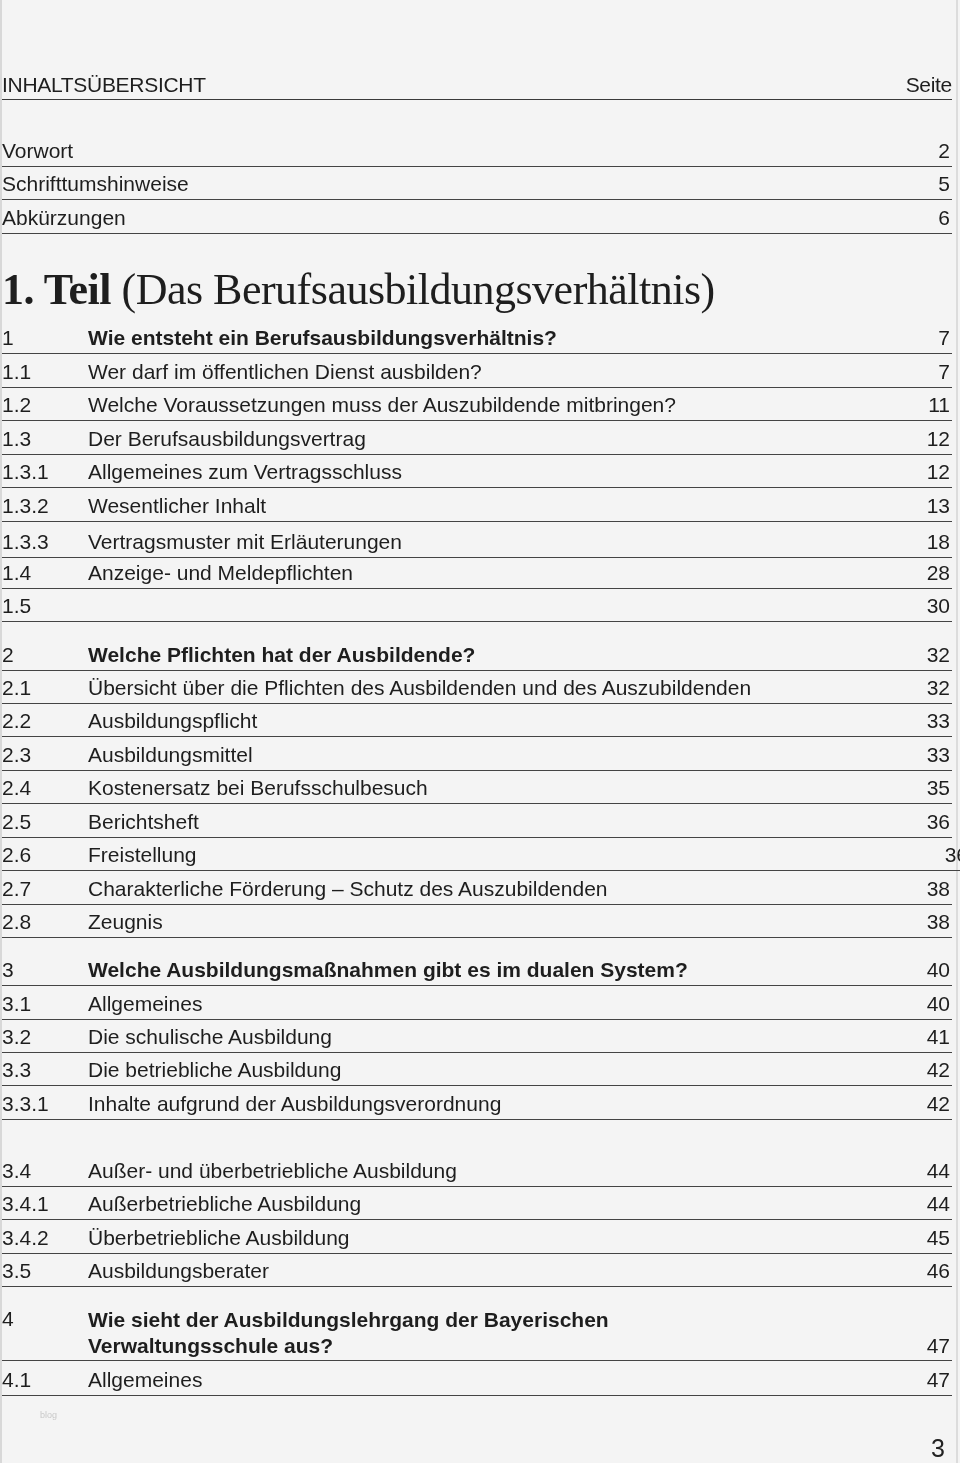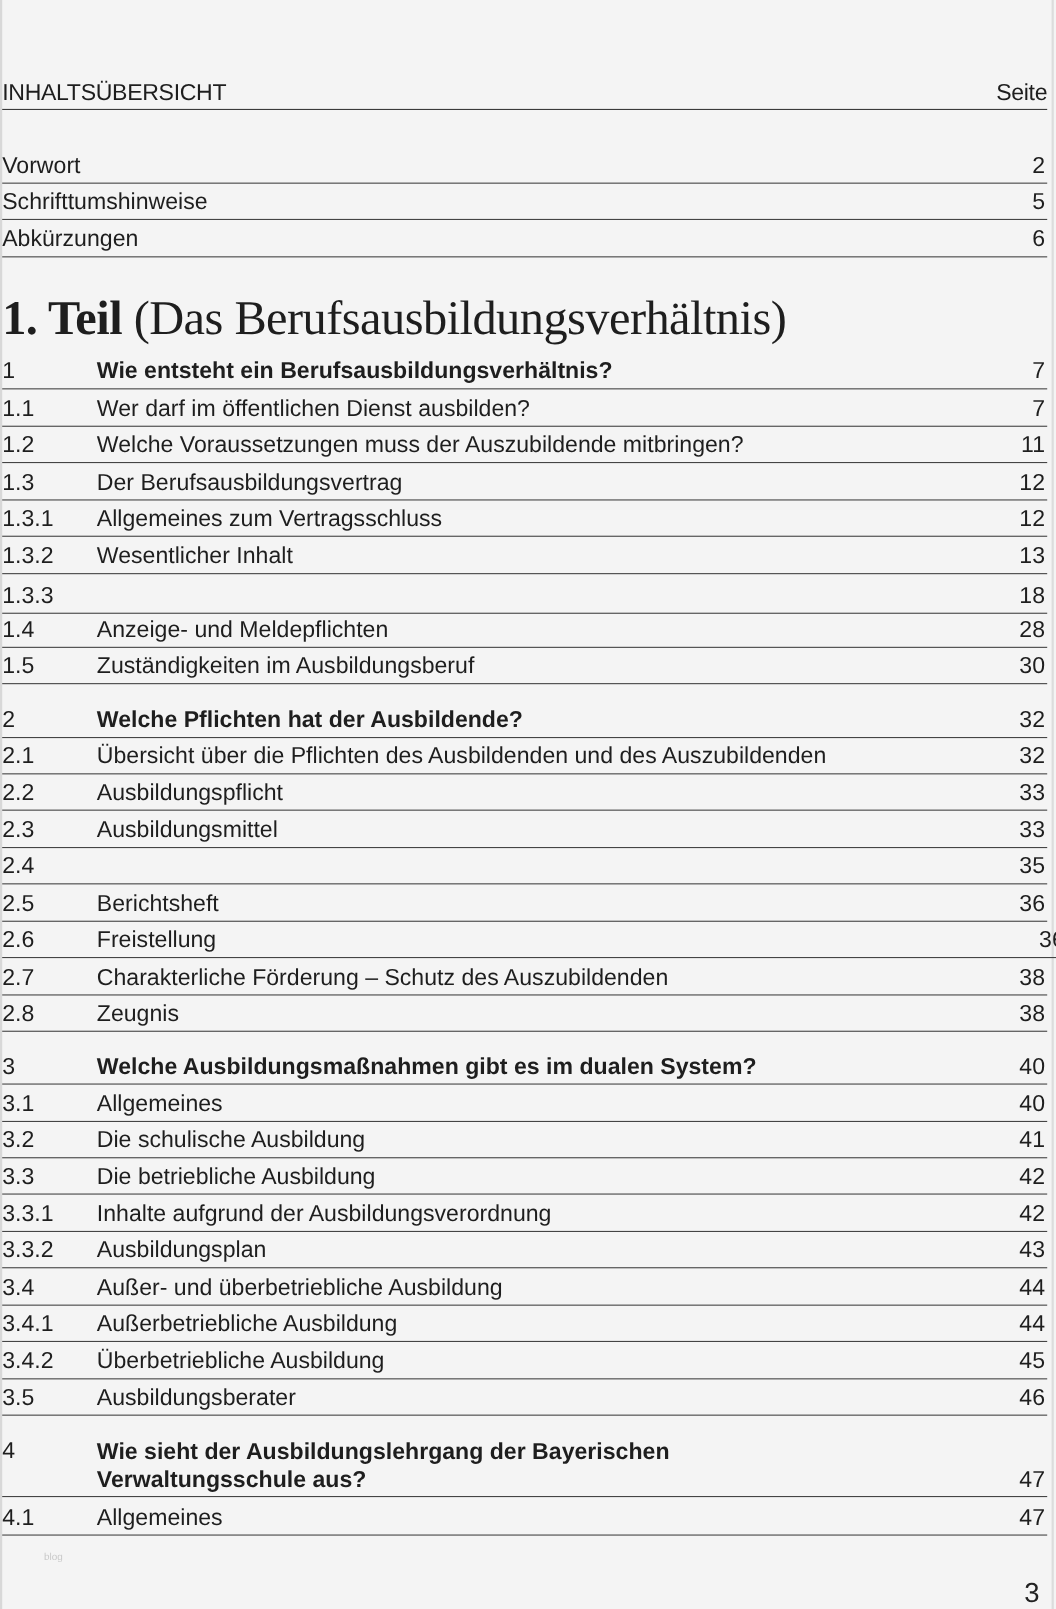--- a/index.html
+++ b/index.html
@@ -100,30 +100,30 @@
     <span class="title">Allgemeines zum Vertragsschluss</span>
     <span class="page-num">12</span>
   </div>
   <div class="row" style="top:490px;height:31px;">
     <span class="num">1.3.2</span>
     <span class="title">Wesentlicher Inhalt</span>
     <span class="page-num">13</span>
   </div>
   <div class="row" style="top:526px;height:31px;">
     <span class="num">1.3.3</span>
+    <span class="title">Vertragsmuster mit Erläuterungen</span>
     <span class="page-num">18</span>
   </div>
   <div class="row" style="top:557px;height:31px;">
     <span class="num">1.4</span>
     <span class="title">Anzeige- und Meldepflichten</span>
     <span class="page-num">28</span>
   </div>
   <div class="row" style="top:590px;height:31px;">
     <span class="num">1.5</span>
-    <span class="title">Zuständigkeiten im Ausbildungsberuf</span>
     <span class="page-num">30</span>
   </div>
 
   <div class="row bold" style="top:639px;height:31px;">
     <span class="num">2</span>
     <span class="title">Welche Pflichten hat der Ausbildende?</span>
     <span class="page-num">32</span>
   </div>
   <div class="row" style="top:672px;height:31px;">
     <span class="num">2.1</span>
@@ -135,20 +135,21 @@
     <span class="title">Ausbildungspflicht</span>
     <span class="page-num">33</span>
   </div>
   <div class="row" style="top:739px;height:31px;">
     <span class="num">2.3</span>
     <span class="title">Ausbildungsmittel</span>
     <span class="page-num">33</span>
   </div>
   <div class="row" style="top:772px;height:31px;">
     <span class="num">2.4</span>
+    <span class="title">Kostenersatz bei Berufsschulbesuch</span>
     <span class="page-num">35</span>
   </div>
   <div class="row" style="top:806px;height:31px;">
     <span class="num">2.5</span>
     <span class="title">Berichtsheft</span>
     <span class="page-num">36</span>
   </div>
   <div class="row" style="top:839px;height:31px;padding-left:18px;">
     <span class="num">2.6</span>
     <span class="title">Freistellung</span>
@@ -182,25 +183,20 @@
   </div>
   <div class="row" style="top:1054px;height:31px;">
     <span class="num">3.3</span>
     <span class="title">Die betriebliche Ausbildung</span>
     <span class="page-num">42</span>
   </div>
   <div class="row" style="top:1088px;height:31px;">
     <span class="num">3.3.1</span>
     <span class="title">Inhalte aufgrund der Ausbildungsverordnung</span>
     <span class="page-num">42</span>
-  </div>
-  <div class="row" style="top:1121px;height:31px;">
-    <span class="num">3.3.2</span>
-    <span class="title">Ausbildungsplan</span>
-    <span class="page-num">43</span>
   </div>
   <div class="row" style="top:1155px;height:31px;">
     <span class="num">3.4</span>
     <span class="title">Außer- und überbetriebliche Ausbildung</span>
     <span class="page-num">44</span>
   </div>
   <div class="row" style="top:1188px;height:31px;">
     <span class="num">3.4.1</span>
     <span class="title">Außerbetriebliche Ausbildung</span>
     <span class="page-num">44</span>

